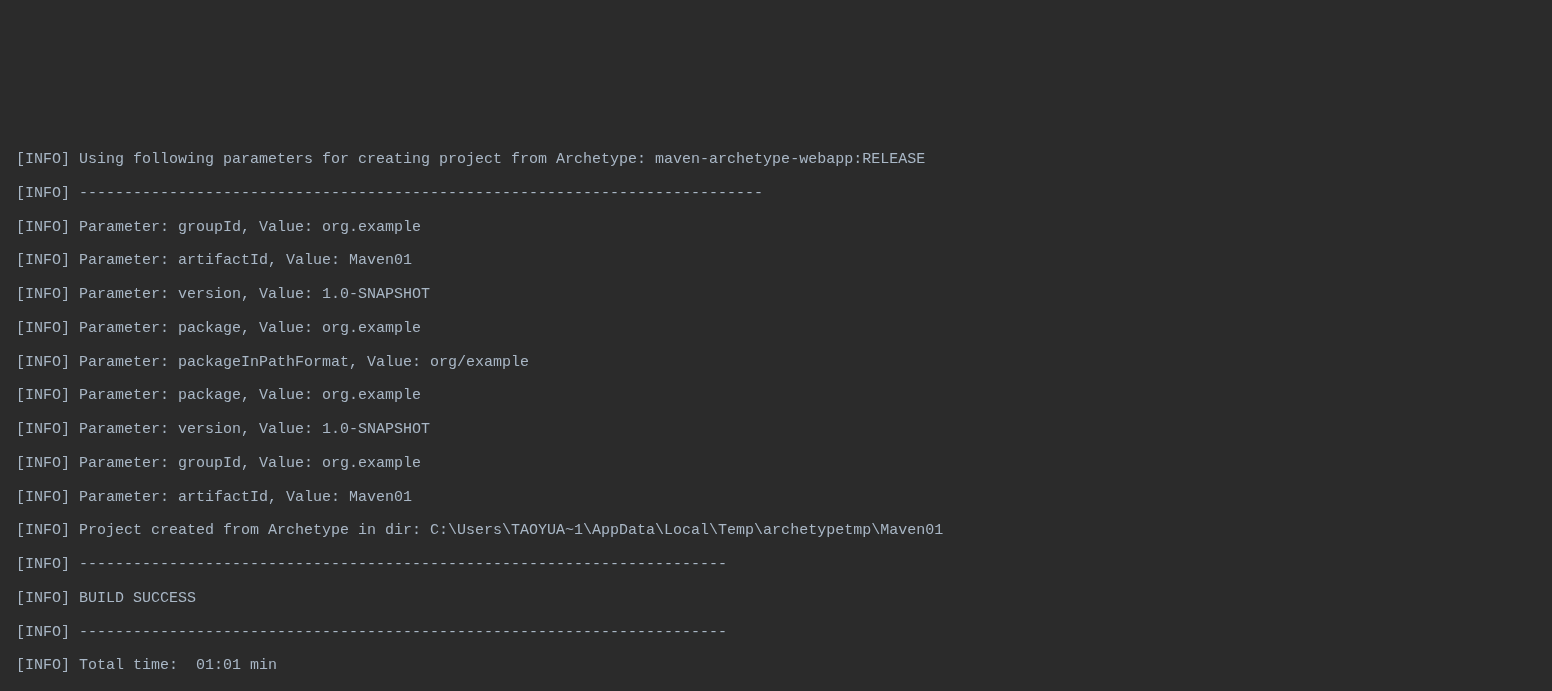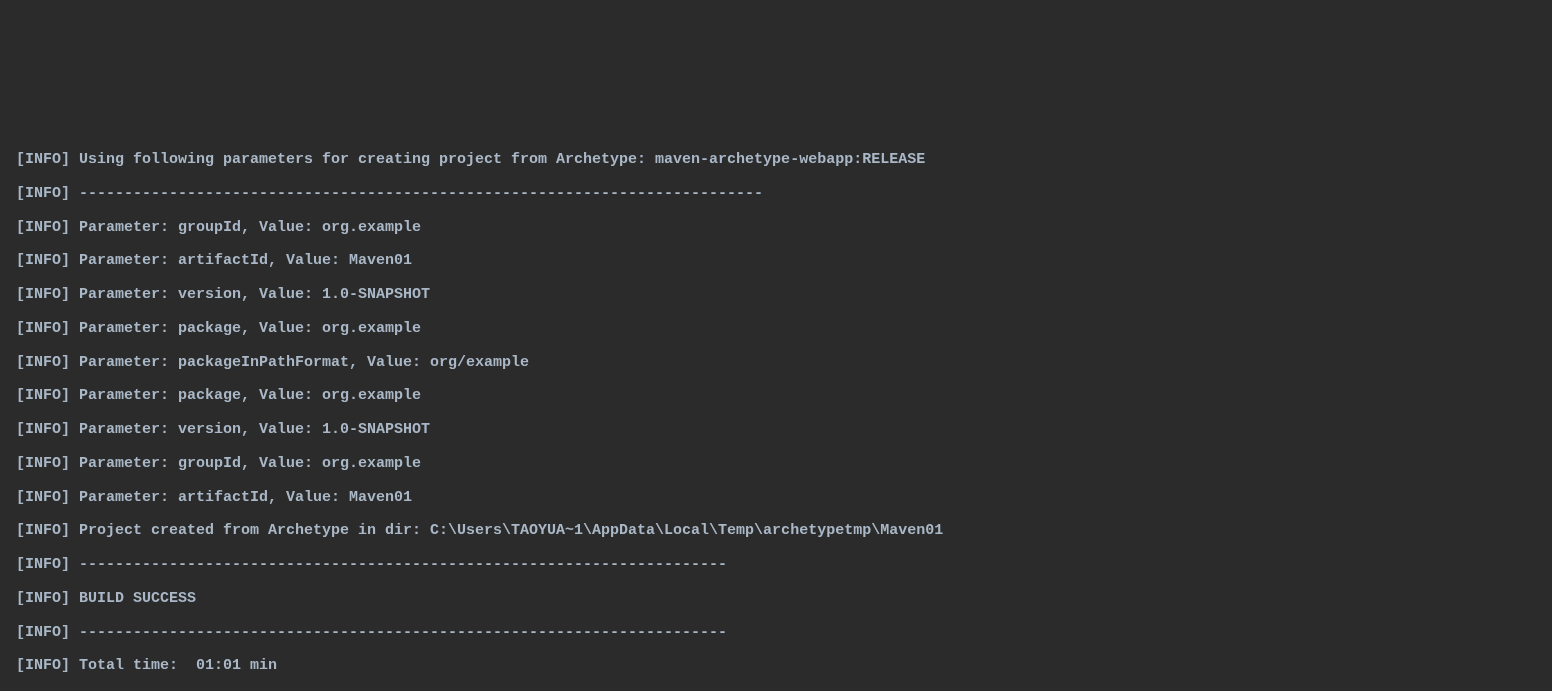--- a/index.html
+++ b/index.html
@@ -14,21 +14,20 @@
       font-size: 15px;
       line-height: 2.25;
       padding: 8px 16px;
       white-space: pre;
       overflow-x: auto;
       width: 1552px;
       height: 691px;
     }
     .console-line {
       display: block;
-      font-weight: bold;
     }
   </style>
 </head>
 <body>
 
 
 
 <div><span class="console-line">[INFO] Using following parameters for creating project from Archetype: maven-archetype-webapp:RELEASE</span><span class="console-line">[INFO] ----------------------------------------------------------------------------</span><span class="console-line">[INFO] Parameter: groupId, Value: org.example</span><span class="console-line">[INFO] Parameter: artifactId, Value: Maven01</span><span class="console-line">[INFO] Parameter: version, Value: 1.0-SNAPSHOT</span><span class="console-line">[INFO] Parameter: package, Value: org.example</span><span class="console-line">[INFO] Parameter: packageInPathFormat, Value: org/example</span><span class="console-line">[INFO] Parameter: package, Value: org.example</span><span class="console-line">[INFO] Parameter: version, Value: 1.0-SNAPSHOT</span><span class="console-line">[INFO] Parameter: groupId, Value: org.example</span><span class="console-line">[INFO] Parameter: artifactId, Value: Maven01</span><span class="console-line">[INFO] Project created from Archetype in dir: C:\Users\TAOYUA~1\AppData\Local\Temp\archetypetmp\Maven01</span><span class="console-line">[INFO] ------------------------------------------------------------------------</span><span class="console-line">[INFO] BUILD SUCCESS</span><span class="console-line">[INFO] ------------------------------------------------------------------------</span><span class="console-line">[INFO] Total time:  01:01 min</span><span class="console-line">[INFO] Finished at: 2022-04-07T17:28:27+08:00</span></div>
 
 

